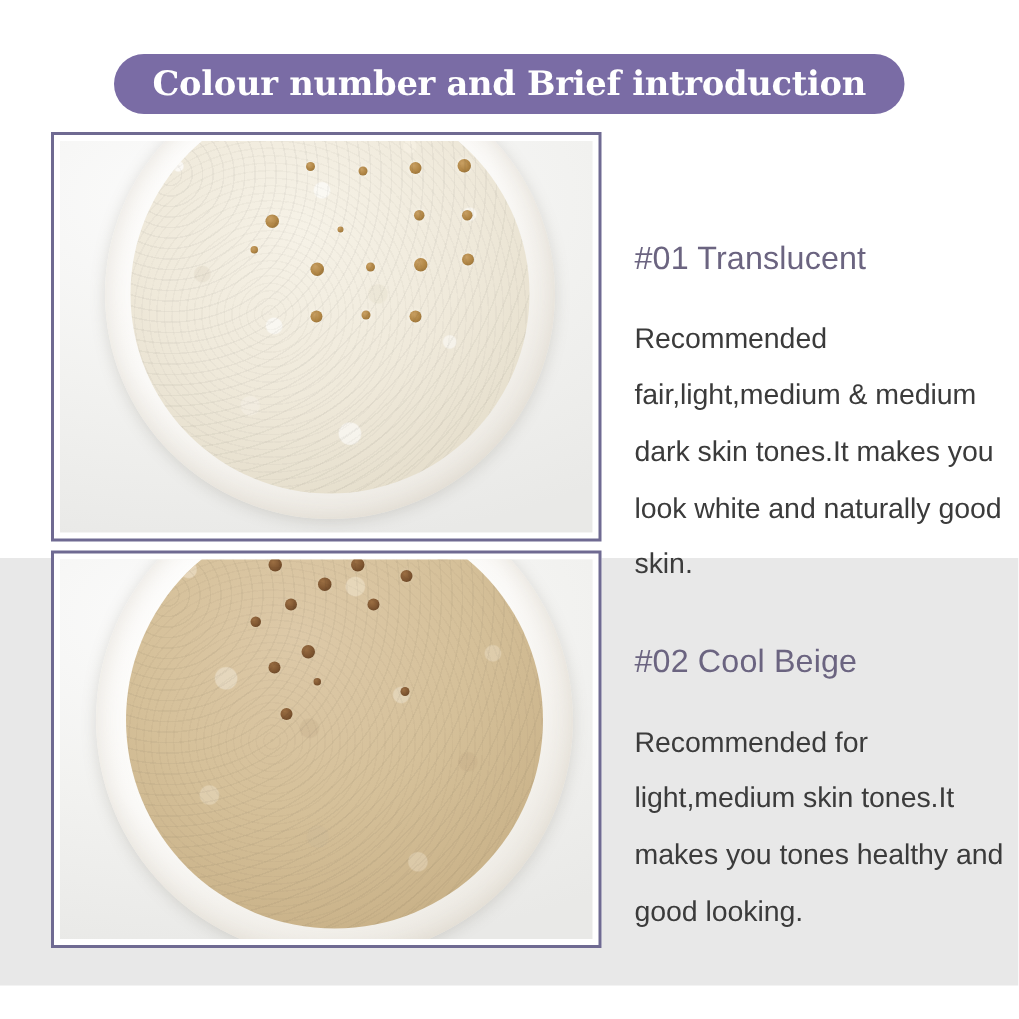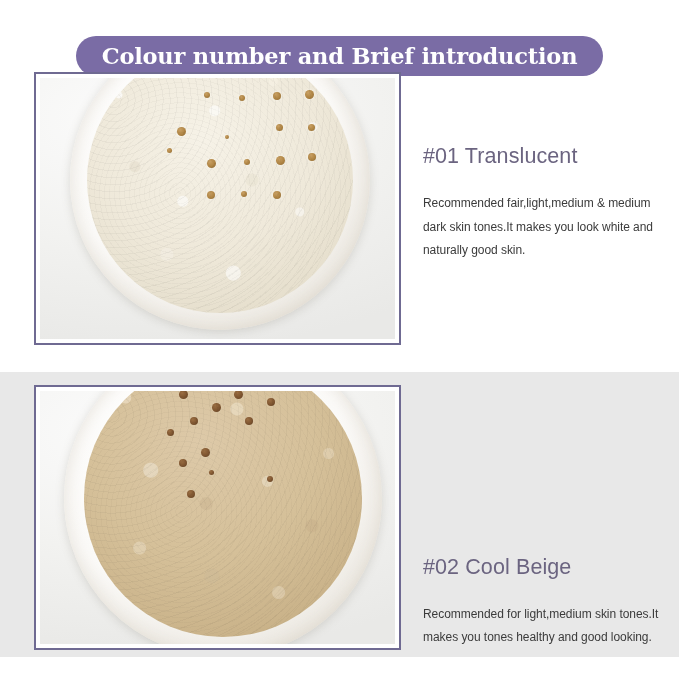--- a/index.html
+++ b/index.html
@@ -57,22 +57,22 @@
   }
 
   
   .row {
     position: absolute;
     left: 0;
     width: 679px;
     display: flex;
     align-items: flex-start;
   }
-  .row-1 { top: 72px; }
-  .row-2 { top: 385px; align-items: flex-end; }
+  .row-1 { top: 88px; }
+  .row-2 { top: 367px; }
 
   
   .photo-frame {
     position: relative;
     margin-left: 34px;
     width: 367px;
     box-sizing: border-box;
     border: 2px solid #6f6a92;
     padding: 4px;
     background: #ffffff;
@@ -219,21 +219,21 @@
 
   .shade-title {
     font-size: 21.5px;
     color: #6b6480;
     font-weight: normal;
     margin: 0 0 22px 0;
     line-height: 1.2;
     letter-spacing: 0.1px;
   }
   .shade-desc {
-    font-size: 12px;
+    font-size: 19px;
     color: #3b3b3b;
     line-height: 1.98;
     margin: 0;
     letter-spacing: -0.05px;
   }
 </style>
 </head>
 <body>
 
 <div class="band-gray"></div>

